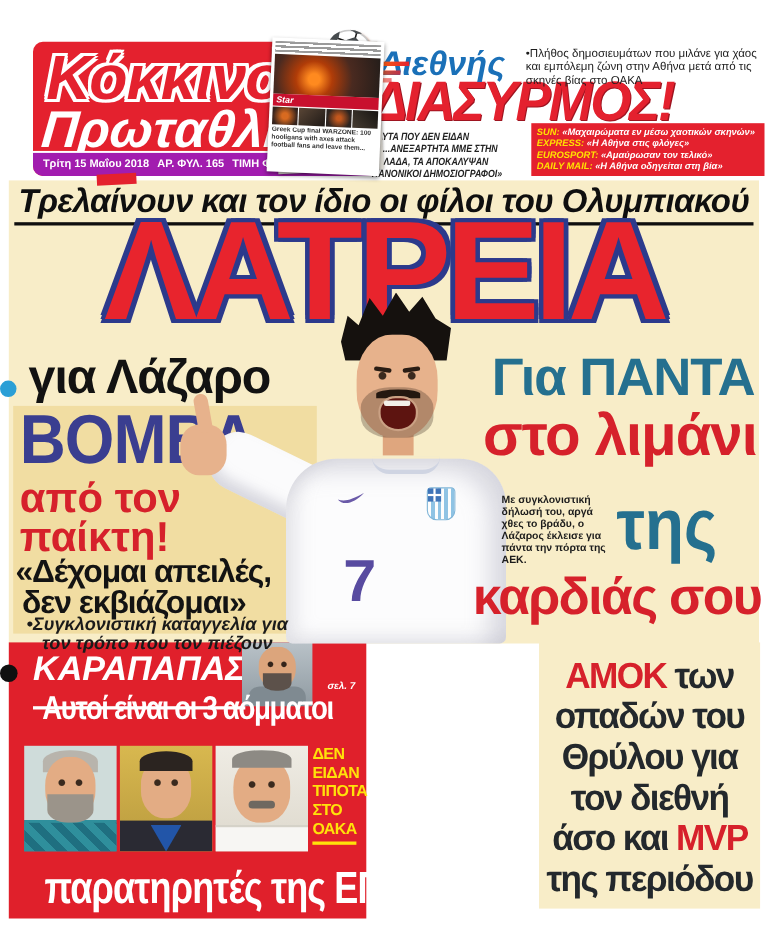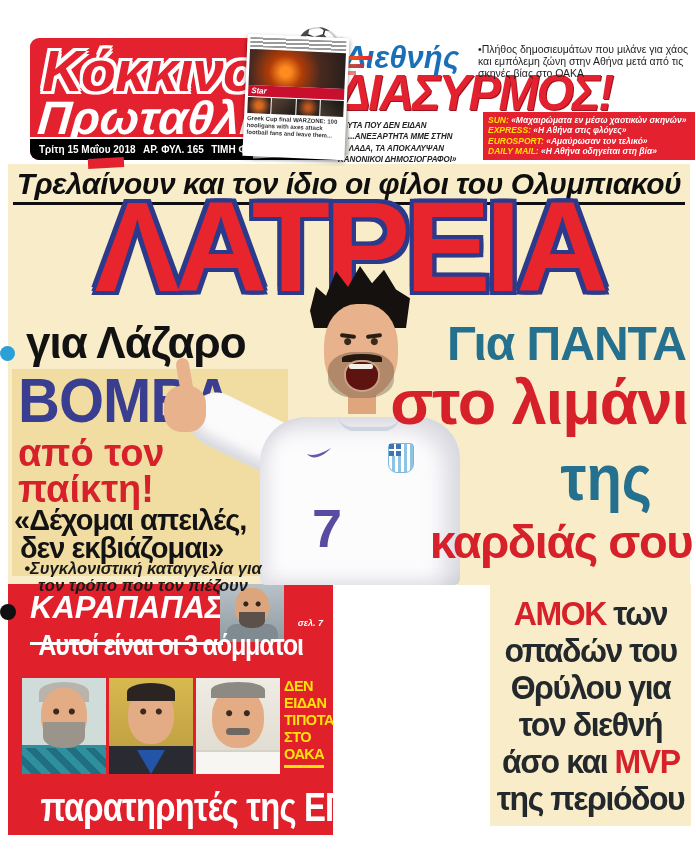--- a/index.html
+++ b/index.html
@@ -8,21 +8,21 @@
   .page { position:relative; width:696px; height:864px; background:#ffffff; overflow:hidden; }
 
   
   .masthead { position:absolute; left:30px; top:38px; width:314px; height:122px;
     background:#e4212e; border-radius:9px; z-index:3; }
   .mast-t1 { position:absolute; left:12px; top:0px; font-size:57px; font-weight:bold; font-style:italic;
     color:#e4212e; letter-spacing:-1px;
     text-shadow:-3px -3px 0 #fff,3px -3px 0 #fff,-3px 3px 0 #fff,3px 3px 0 #fff,0 -3px 0 #fff,0 3px 0 #fff,-3px 0 0 #fff,3px 0 0 #fff; }
   .mast-t2 { position:absolute; left:8px; top:52px; font-size:47px; font-weight:bold; font-style:italic;
     color:#fff; transform:skewX(-5deg); letter-spacing:0px; }
-  .mast-strip { position:absolute; left:0; bottom:0; width:100%; height:23px; background:#000000;
+  .mast-strip { position:absolute; left:0; bottom:0; width:100%; height:23px; background:#a21caf;
     border-top:2px solid #fff; border-radius:0 0 9px 9px; display:flex; justify-content:space-between;
     align-items:center; padding:0 9px; color:#fff; font-size:10px; font-weight:bold; white-space:nowrap; }
   .mast-tab { position:absolute; left:58px; top:120px; width:36px; height:10px; background:#e4212e; transform:rotate(-3deg); }
   .ball { position:absolute; left:264px; top:-12px; font-size:38px; z-index:4; text-shadow:2px 2px 2px rgba(120,40,0,.5); }
   .ball-streak { position:absolute; left:296px; top:18px; width:46px; height:4px; background:linear-gradient(90deg,#ff8c00,#e4212e); }
   .ball-streak.s2 { top:26px; width:38px; opacity:.8; }
   .ball-streak.s3 { top:33px; width:30px; opacity:.6; }
 
   
   .clipping-back { position:absolute; left:250px; top:40px; width:96px; height:116px; background:#d9d6cf;
@@ -77,21 +77,21 @@
     letter-spacing:-1px; transform:scaleX(.92); transform-origin:left; z-index:3; }
   .l3 { position:absolute; left:18px; top:432px; font-size:38px; font-weight:900; color:#d6212b; z-index:5; }
   .l4 { position:absolute; left:18px; top:468px; font-size:38px; font-weight:900; color:#d6212b; z-index:5; }
   .l5 { position:absolute; left:14px; top:504px; font-size:29px; font-weight:900; color:#131313; letter-spacing:-1px; z-index:5; }
   .l6 { position:absolute; left:20px; top:532px; font-size:29px; font-weight:900; color:#131313; letter-spacing:-1px; z-index:5; }
   .l7 { position:absolute; left:14px; top:560px; width:258px; font-size:16.5px; font-weight:bold; font-style:italic;
     color:#1a1a1a; text-align:center; line-height:1.05; z-index:5; }
 
   
   .r1 { position:absolute; right:10px; top:316px; font-size:48px; font-weight:900; color:#25708f; letter-spacing:-1px; z-index:5; }
-  .r2 { position:absolute; right:8px; top:366px; font-size:63px; font-weight:900; color:#d6212b; letter-spacing:-1px; z-index:5; }
+  .r2 { position:absolute; right:8px; top:366px; font-size:53px; font-weight:900; color:#d6212b; letter-spacing:-1px; z-index:5; }
   .rnote { position:absolute; left:456px; top:450px; width:98px; font-size:9.5px; font-weight:bold; color:#1c1c1c;
     line-height:1.15; z-index:5; }
   .r3 { position:absolute; right:44px; top:440px; font-size:58px; font-weight:900; color:#25708f;
     transform:scaleY(1.12); transform-origin:top; z-index:5; }
   .r4 { position:absolute; right:4px; top:514px; font-size:47px; font-weight:900; color:#d6212b; letter-spacing:-1.5px; z-index:5; }
 
   
   .player { position:absolute; left:252px; top:268px; width:215px; height:317px; z-index:4; }
   .hair { position:absolute; left:58px; top:-2px; width:100px; height:62px; background:#15110e;
     clip-path:polygon(0 72%,6% 34%,16% 48%,26% 8%,38% 34%,50% 0,62% 28%,74% 6%,86% 38%,100% 52%,96% 100%,4% 100%); }
@@ -261,20 +261,21 @@
     <div class="face"></div>
     <div class="brow-l"></div>
     <div class="brow-r"></div>
     <div class="stubble"></div>
     <div class="mustache"></div>
     <div class="mouth"></div>
   </div>
 
   <div class="r1">Για ΠΑΝΤΑ</div>
   <div class="r2">στο λιμάνι</div>
+  <div class="rnote">Με συγκλονιστική δήλωσή του, αργά χθες το βράδυ, ο Λάζαρος έκλεισε για πάντα την πόρτα της ΑΕΚ.</div>
   <div class="r3">της</div>
   <div class="r4">καρδιάς σου</div>
 
   <div class="dot-black"></div>
   <div class="red-box">
     <div class="kar-kicker">ΚΑΡΑΠΑΠΑΣ</div>
     <div class="kar-photo">
       <div class="kar-body"></div>
       <div class="kar-head"></div>
       <div class="kar-beard"></div>

